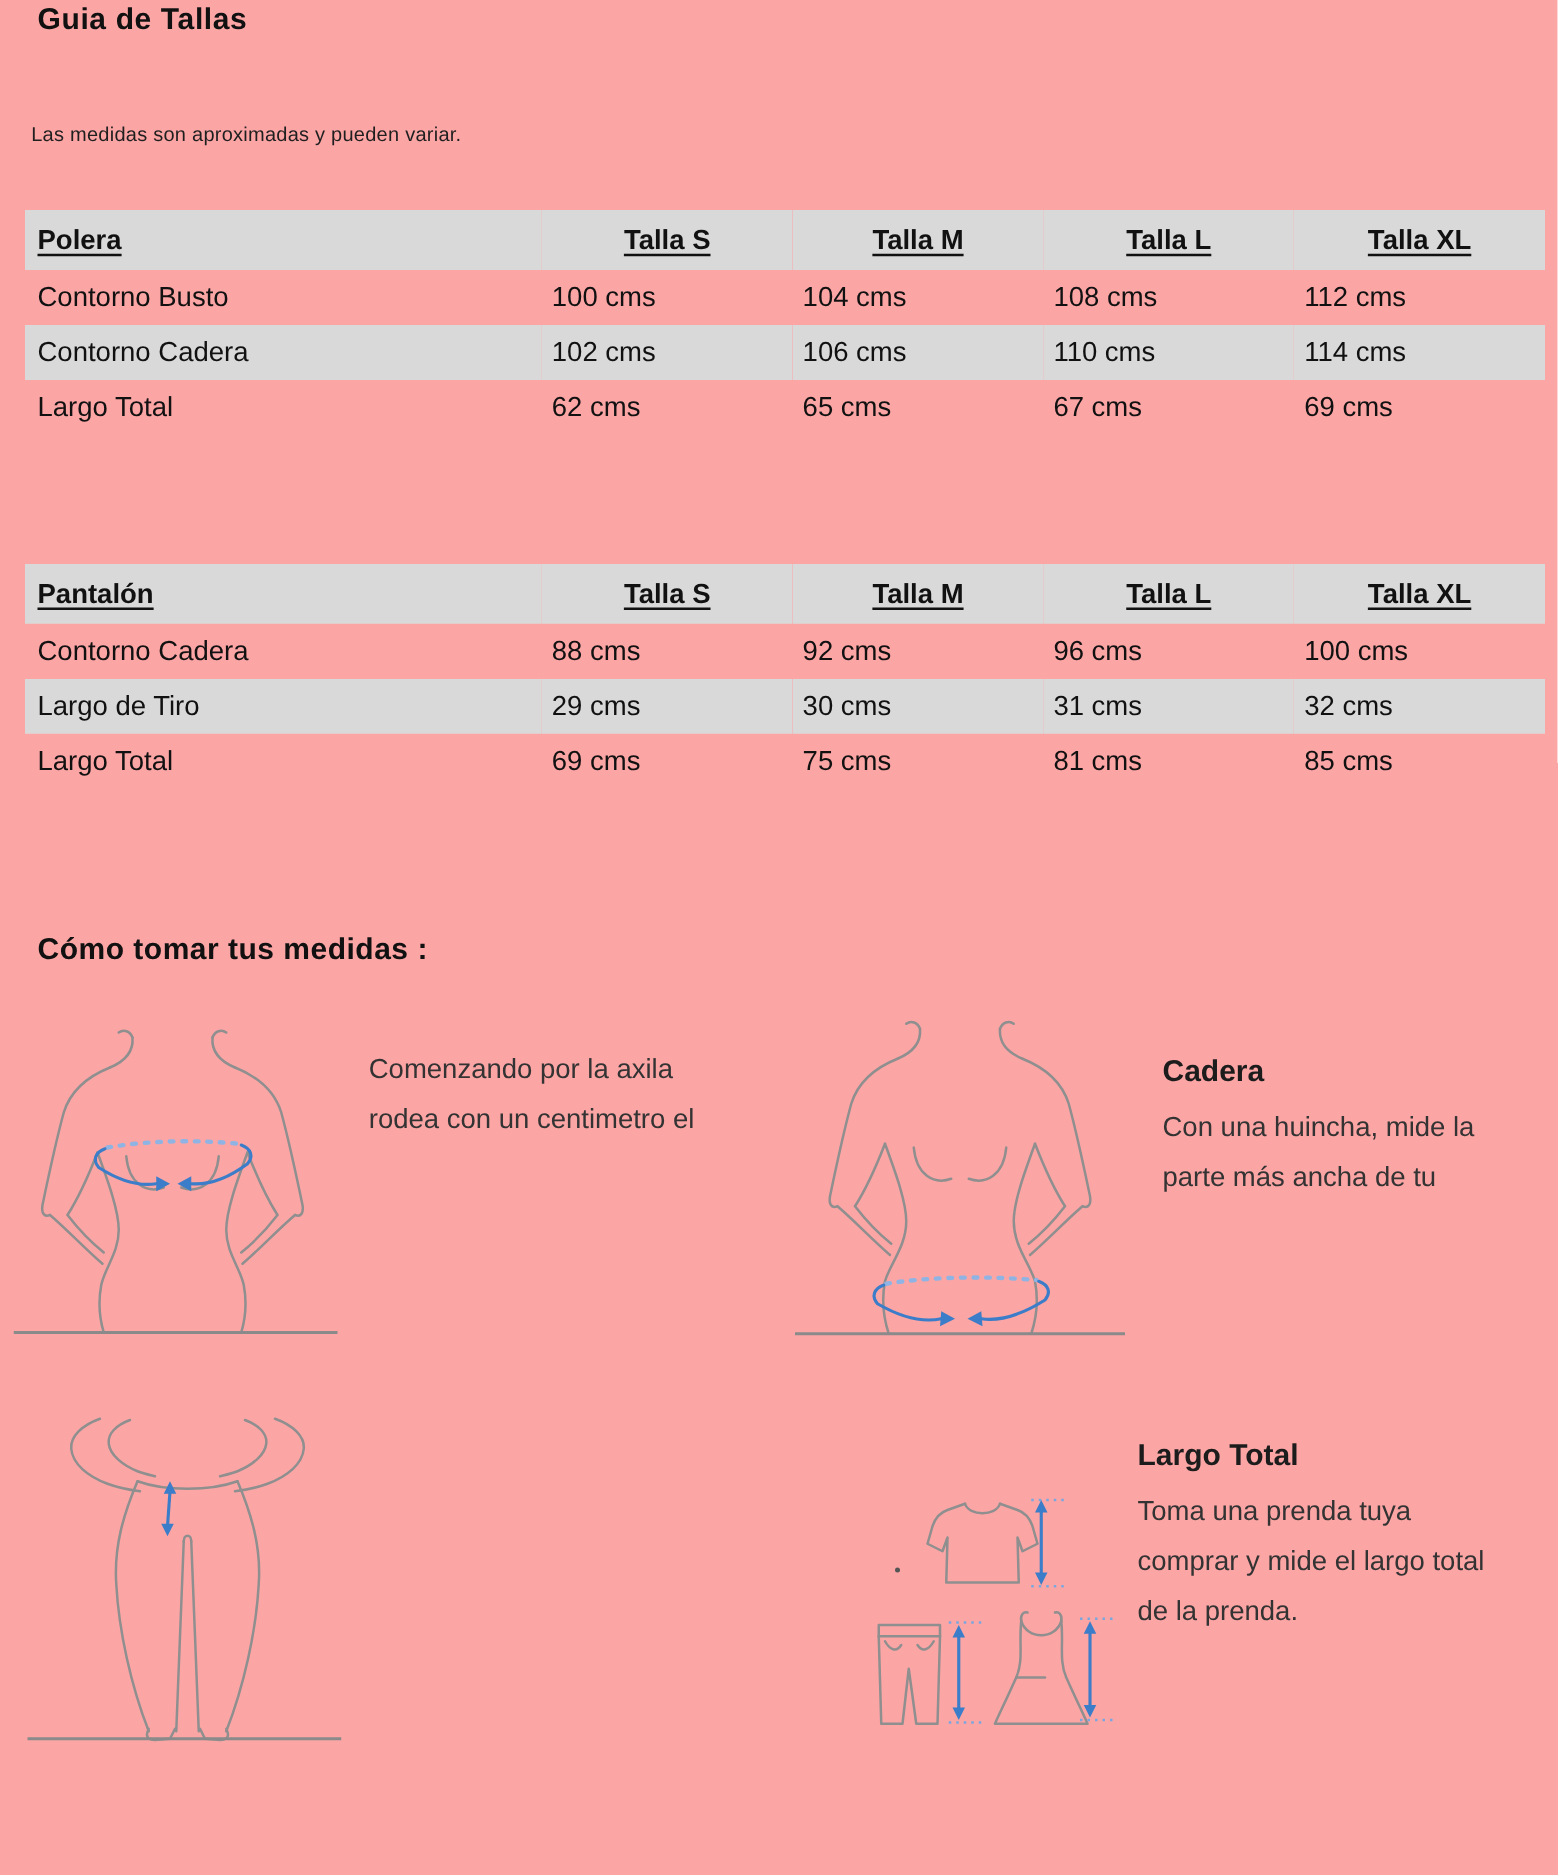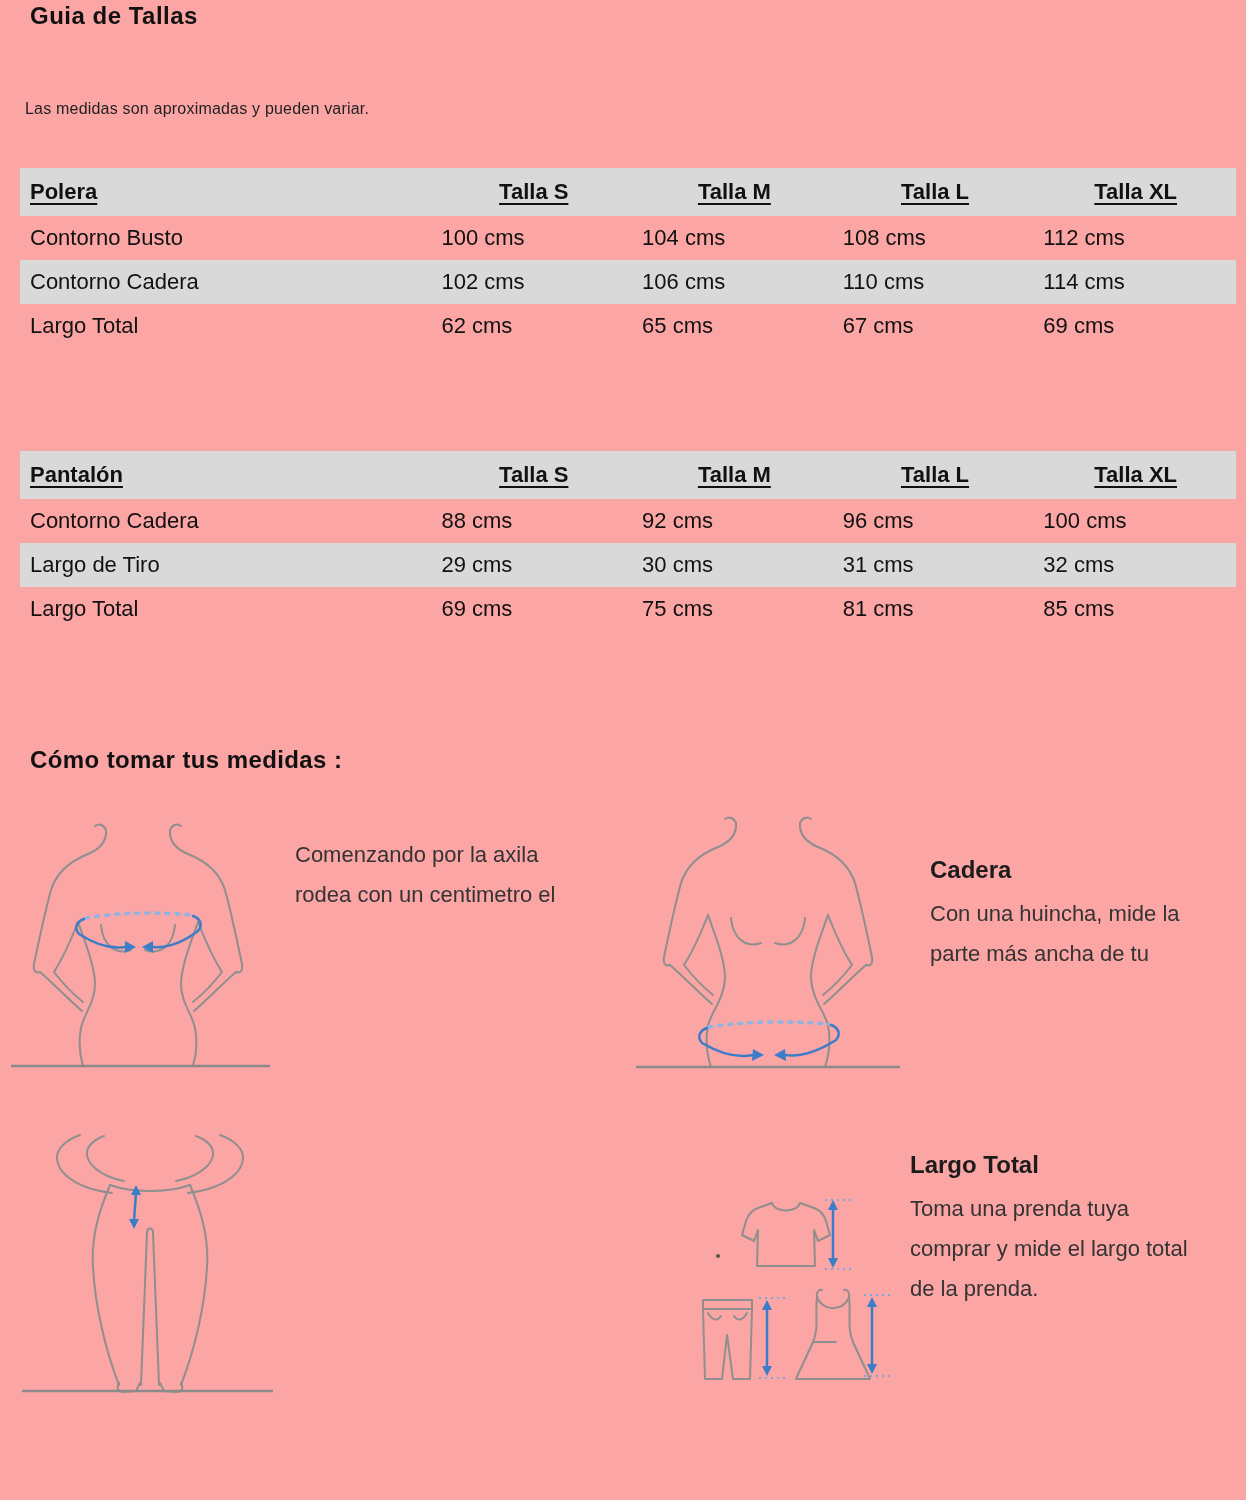--- a/index.html
+++ b/index.html
@@ -31,21 +31,21 @@
   #table-pantalon{top:433px;margin-top:18px;}
   .guide-heading{
     position:absolute;left:30px;top:746px;font-size:24px;font-weight:bold;color:#111;
     letter-spacing:.4px;
     text-align:center;
   }
   .guide-text{position:absolute;font-size:22px;color:#333;}
   .gt-title{font-size:24px;font-weight:bold;color:#1c1c1c;margin-bottom:9px;line-height:30px;}
   .gt-line{line-height:40px;white-space:nowrap;}
   #busto-text{left:295px;top:835px;}
-  #cadera-text{left:930px;top:843px;margin-top:12px;}
+  #cadera-text{left:930px;top:843px;}
   #tiro-text{left:295px;top:1152px;}
   #largototal-text{left:910px;top:1150px;}
   svg.fig{position:absolute;}
 </style>
 </head>
 <body>
 
 <div class="page">
 
   <div class="page-title">Guia de Tallas</div>

